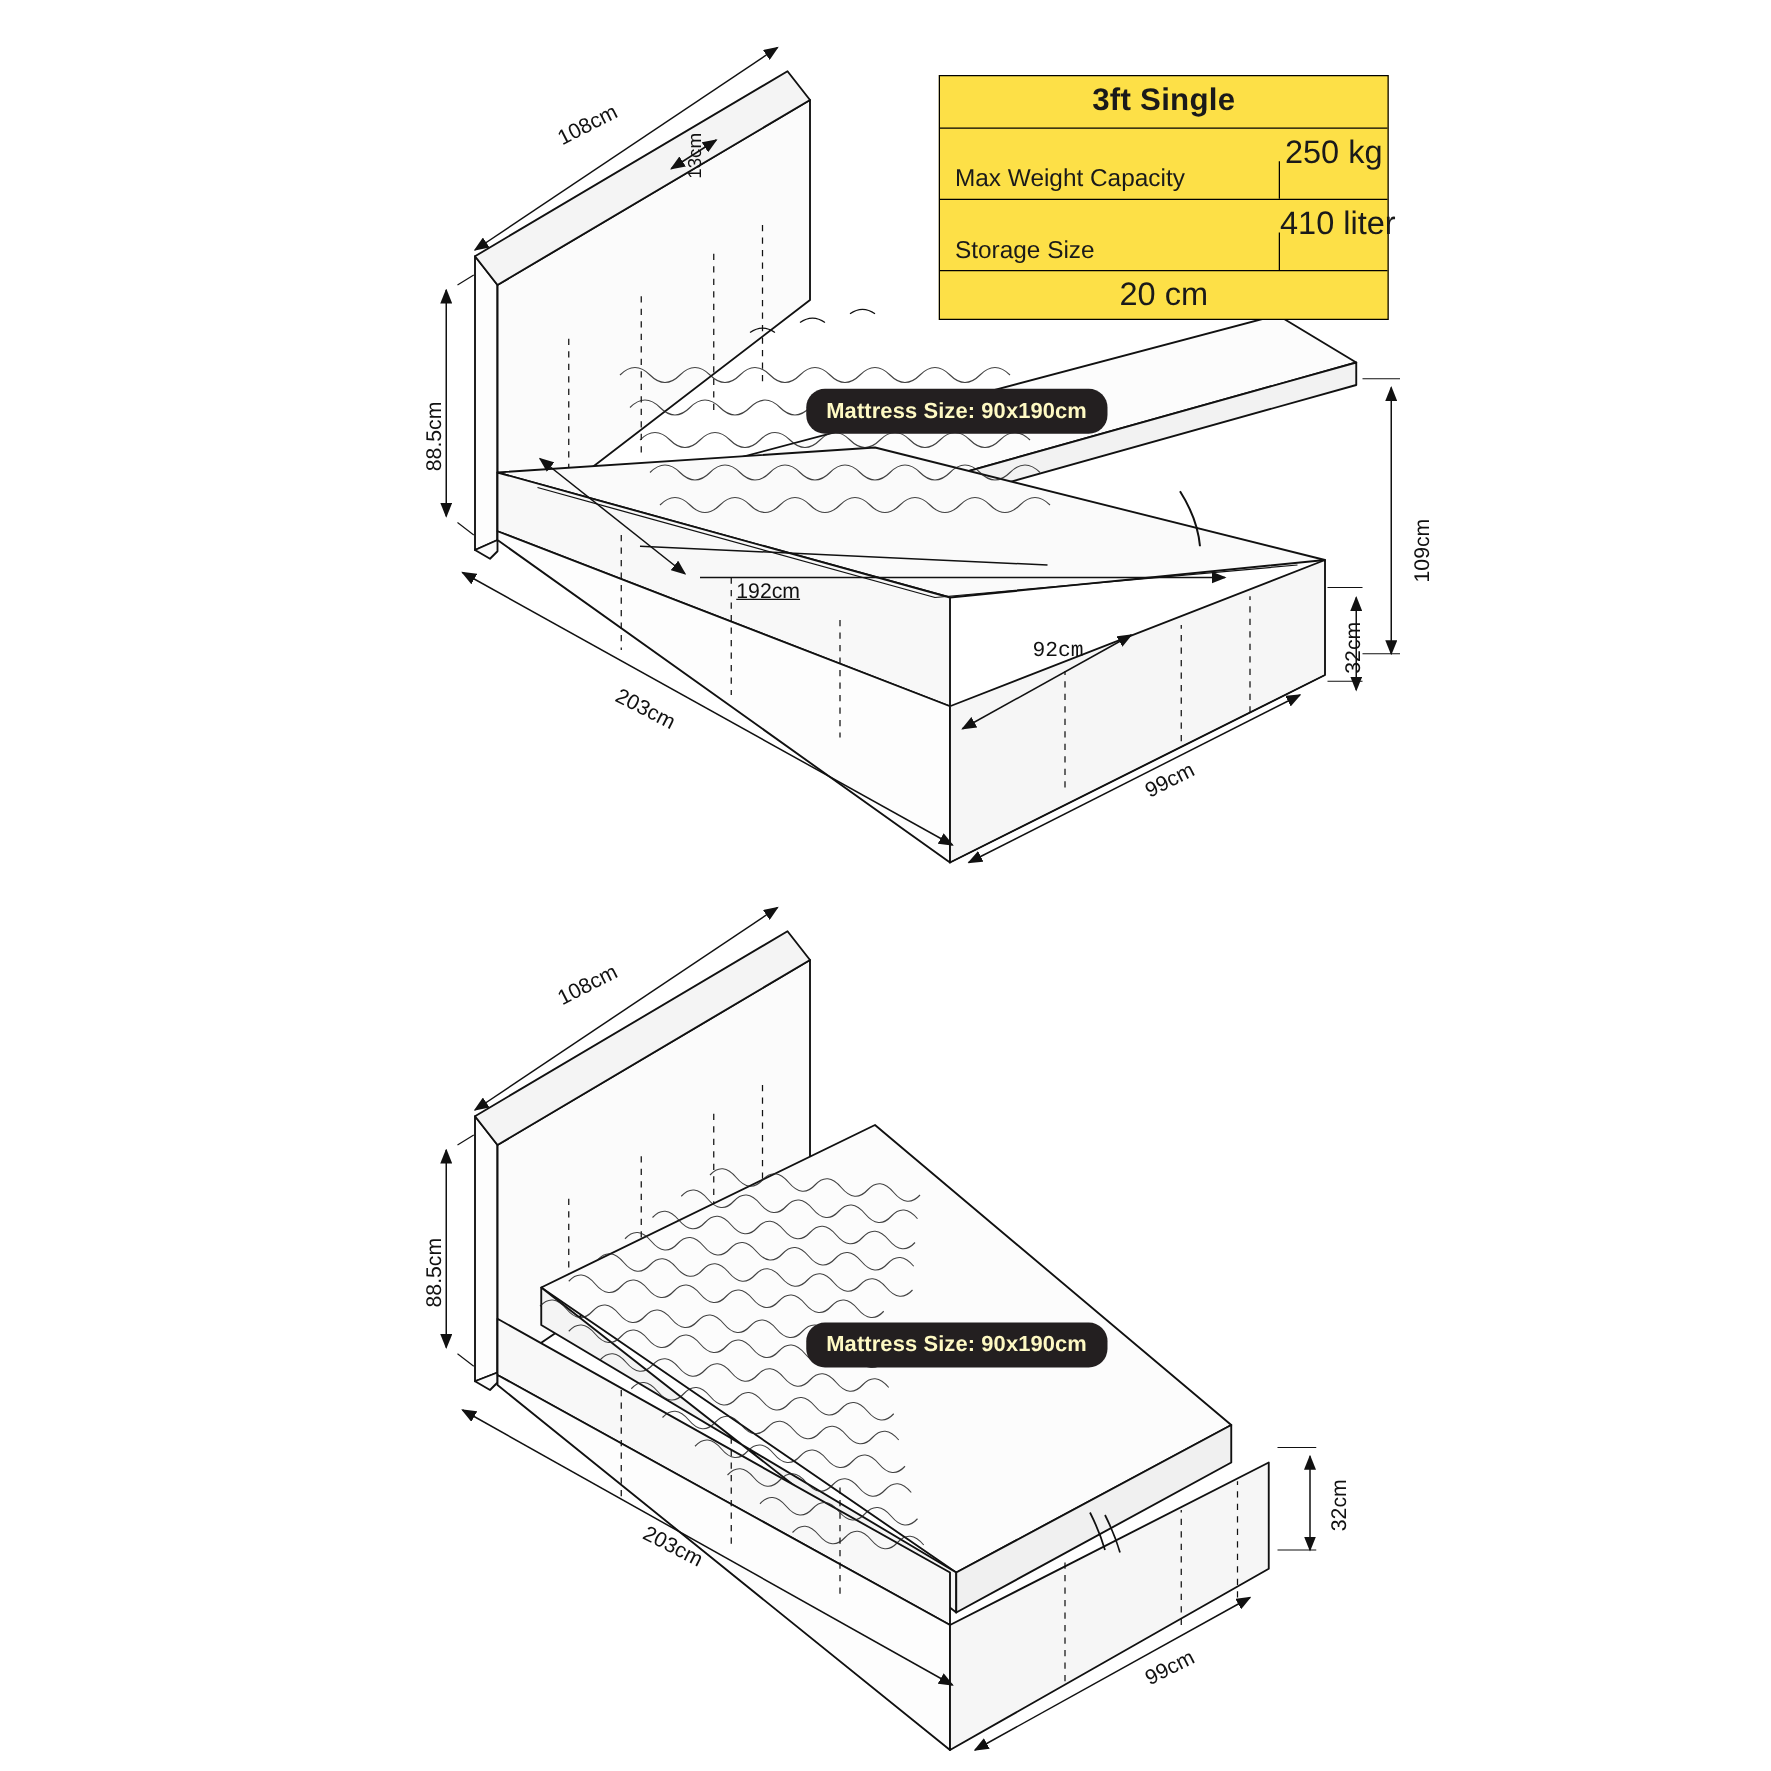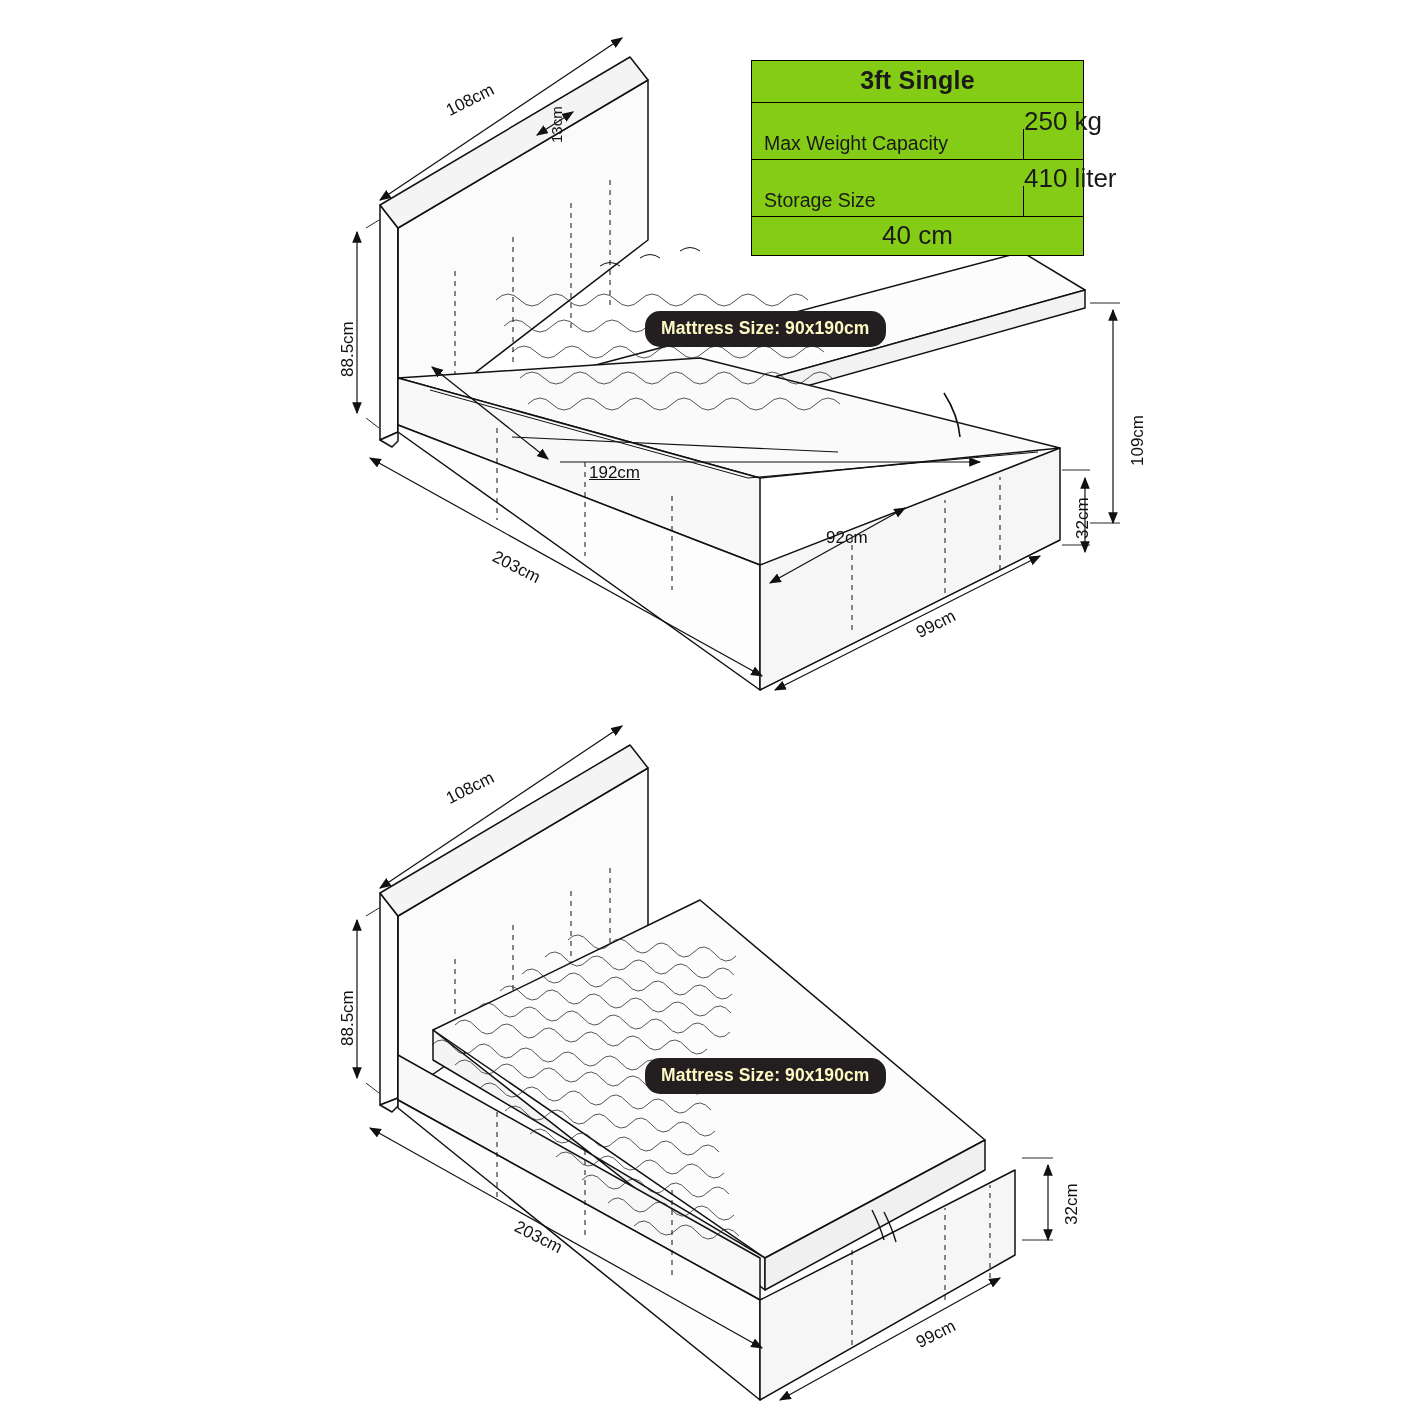--- a/index.html
+++ b/index.html
@@ -24,23 +24,23 @@
     left: 0;
     top: 0;
     width: 1417px;
     height: 1417px;
   }
   
   .spec-table {
     position: absolute;
     left: 751px;
     top: 60px;
-    width: 333px;
+    width: 360px;
     border: 1.6px solid #000;
-    background: #84cc16;
+    background: #fde047;
     box-sizing: border-box;
   }
   .spec-title {
     text-align: center;
     font-size: 25px;
     font-weight: bold;
     padding: 5px 0 7px 0;
     border-bottom: 1.6px solid #000;
     letter-spacing: 0.2px;
   }
@@ -273,32 +273,32 @@
     <div class="spec-title">3ft Single</div>
     <div class="spec-row">
       <div class="spec-label">Max Weight Capacity</div>
       <div class="spec-value">250 kg</div>
     </div>
     <div class="spec-row">
       <div class="spec-label">Storage Size</div>
       <div class="spec-value">410 liter</div>
     </div>
     <div class="spec-row">
-      <div class="spec-value">40  cm</div>
+      <div class="spec-value">20  cm</div>
     </div>
   </div>
 
   <div class="pill" id="pill-top">Mattress Size: 90x190cm</div>
   <div class="pill" id="pill-bottom">Mattress Size: 90x190cm</div>
 
   <div class="dim rot-n26" style="left:443px; top:103px;">108cm</div>
   <div class="dim rot-90" style="left:548px; top:143px; font-size:15px;">13cm</div>
   <div class="dim rot-90" style="left:338px; top:377px;">88.5cm</div>
   <div class="dim" style="left:589px; top:463px;text-decoration:underline;">192cm</div>
-  <div class="dim" style="left:826px; top:528px;">92cm</div>
+  <div class="dim" style="left:826px; top:512px;font-family:Liberation Mono, monospace;">92cm</div>
   <div class="dim rot-p26" style="left:498px; top:547px;">203cm</div>
   <div class="dim rot-n26" style="left:913px; top:625px;">99cm</div>
   <div class="dim rot-90" style="left:1073px; top:539px;">32cm</div>
   <div class="dim rot-90" style="left:1128px; top:466px;">109cm</div>
 
   <div class="dim rot-n26" style="left:443px; top:791px;">108cm</div>
   <div class="dim rot-90" style="left:338px; top:1046px;">88.5cm</div>
   <div class="dim rot-p26" style="left:520px; top:1217px;">203cm</div>
   <div class="dim rot-n26" style="left:913px; top:1335px;">99cm</div>
   <div class="dim rot-90" style="left:1062px; top:1225px;">32cm</div>

